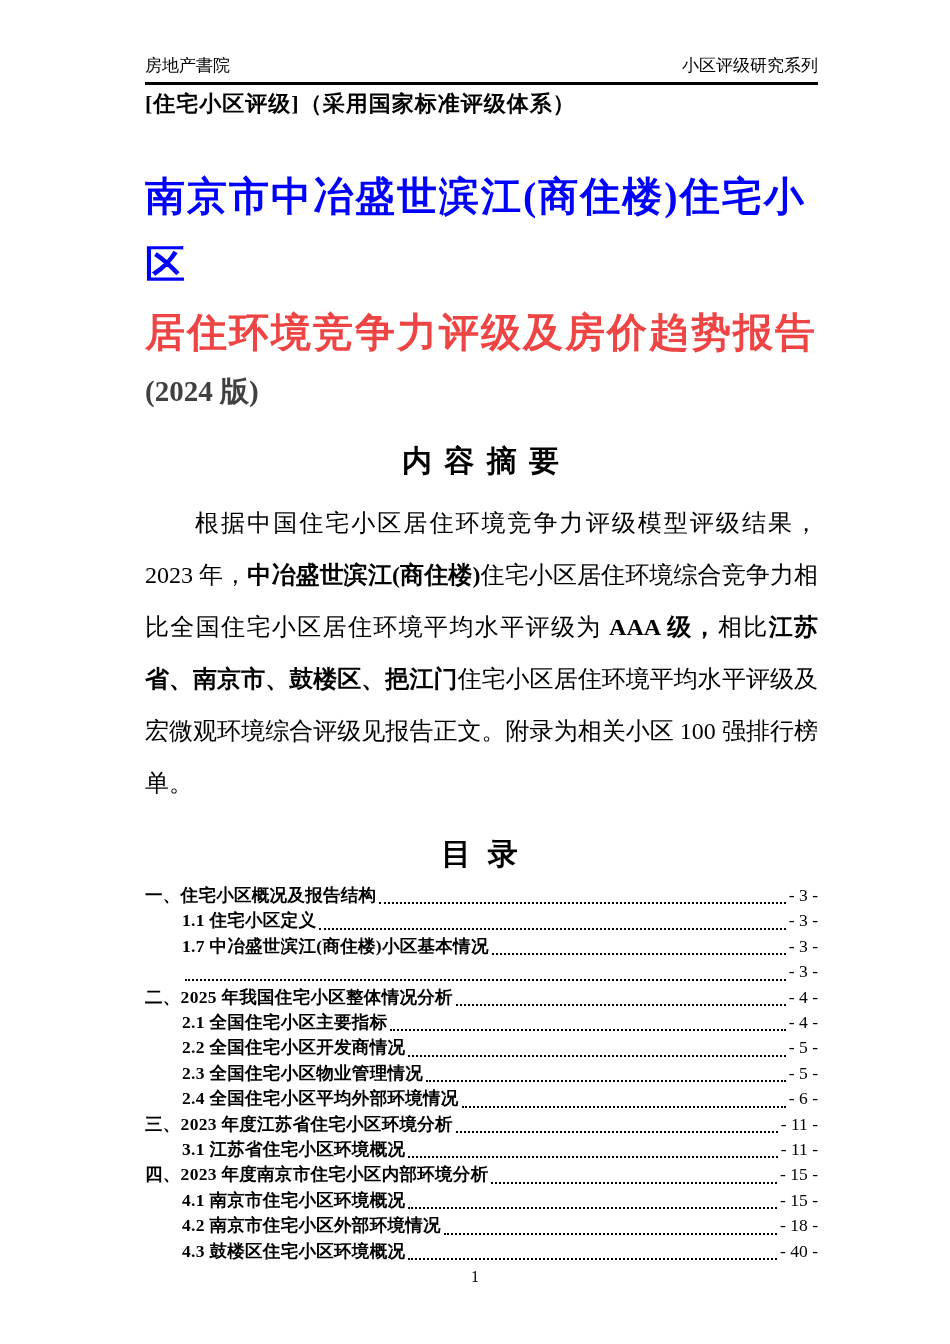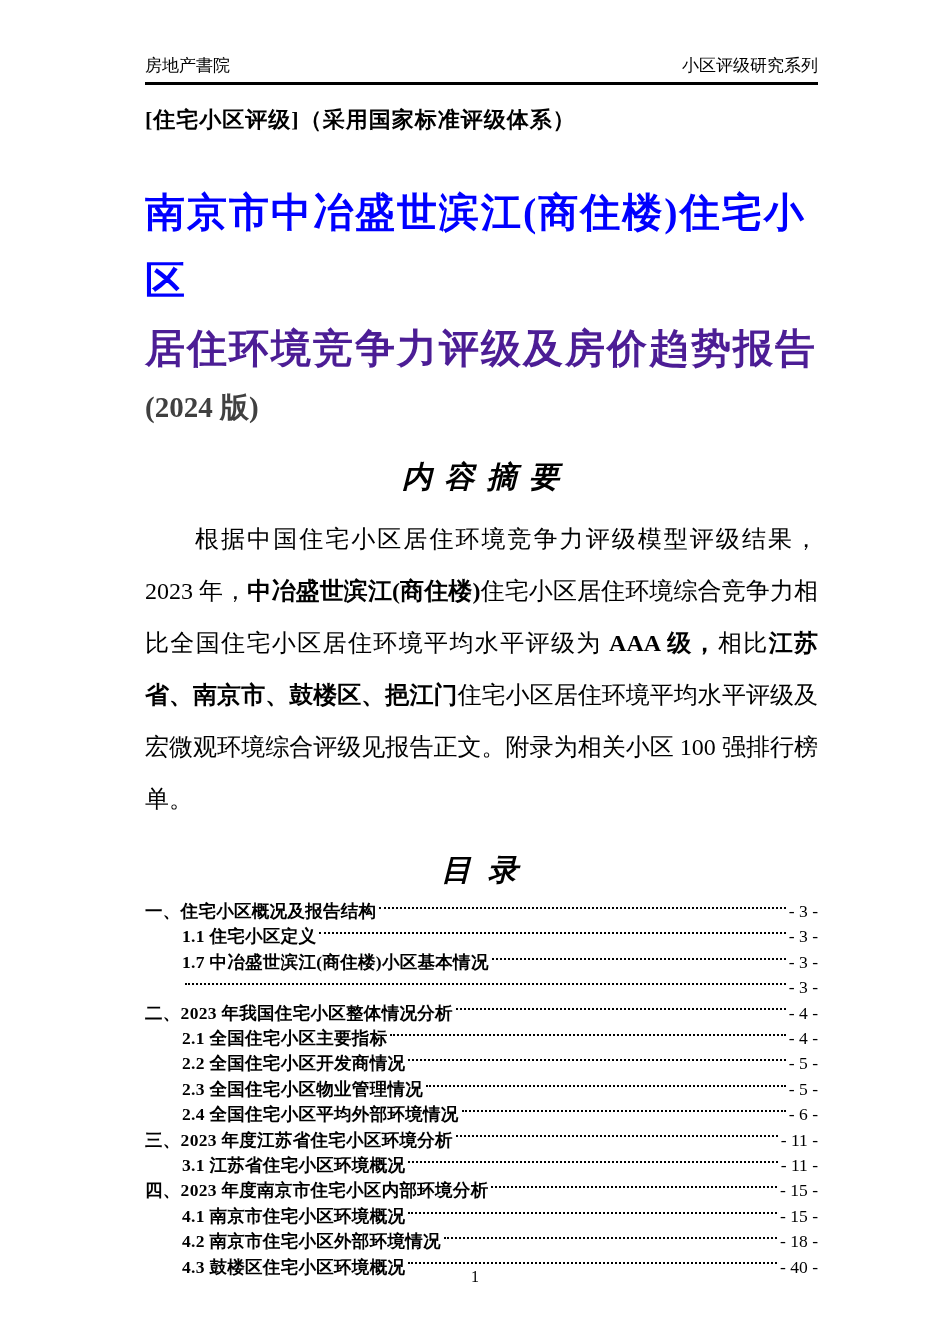--- a/index.html
+++ b/index.html
@@ -25,21 +25,21 @@
     align-items: flex-end;
     font-family: "Liberation Sans", "DejaVu Sans", sans-serif;
     font-size: 17px;
     line-height: 22px;
     padding-bottom: 5px;
     border-bottom: 3px solid #000;
     text-align: right;
   }
   
   .doc-subtitle {
-    margin-top: 20px;
+    margin-top: 4px;
     font-size: 22px;
     font-weight: bold;
     letter-spacing: 1px;
   }
   
   .title-block { margin-top: 44px; }
   .title-line {
     font-size: 40px;
     font-weight: bold;
     line-height: 68px;
@@ -53,45 +53,43 @@
   }
   
   .summary-heading {
     margin-top: 28px;
     text-align: center;
     font-family: "Liberation Sans", "DejaVu Sans", sans-serif;
     font-size: 30px;
     font-weight: bold;
     line-height: 40px;
     letter-spacing: 2px;
-    font-style: italic;
   }
   .summary-paragraph {
     margin-top: 16px;
     font-size: 24px;
     line-height: 52px;
     text-align: justify;
     text-indent: 50px;
   }
   .summary-paragraph .b { font-weight: bold; }
   
   .toc-heading {
     margin-top: 24px;
     text-align: center;
     font-family: "Liberation Sans", "DejaVu Sans", sans-serif;
     font-size: 30px;
     font-weight: bold;
     line-height: 42px;
     letter-spacing: 4px;
-    font-style: italic;
   }
   .toc-list { margin-top: 8px; }
   .toc-row {
     display: flex;
-    align-items: center;
+    align-items: flex-end;
     font-size: 17.5px;
     line-height: 25.4px;
     white-space: nowrap;
   }
   .toc-row.level-2 { padding-left: 37px; }
   .toc-label { font-weight: bold; letter-spacing: 0.3px; }
   .toc-dots {
     flex: 1;
     margin: 0 3px;
     border-bottom: 2px dotted #000;
@@ -116,21 +114,21 @@
 
     <div class="doc-header">
       <span>房地产書院</span>
       <span>小区评级研究系列</span>
     </div>
 
     <div class="doc-subtitle">[住宅小区评级]（采用国家标准评级体系）</div>
 
     <div class="title-block">
       <div class="title-line report-title" style="color: rgb(0, 0, 255);">南京市中冶盛世滨江(商住楼)住宅小区</div>
-      <div class="title-line report-title" style="color: #4c1d95;">居住环境竞争力评级及房价趋势报告</div>
+      <div class="title-line report-title" style="color: #ef4444;">居住环境竞争力评级及房价趋势报告</div>
       <div class="title-edition report-title" style="color: #404040;">(2024 版)</div>
     </div>
 
     <div class="summary-heading">内 容 摘 要</div>
 
     <div class="summary-paragraph" id="summary-paragraph"><span>根据中国住宅小区居住环境竞争力评级模型评级结果，2023 年，</span><span class="b">中冶盛世滨江(商住楼)</span><span>住宅小区居住环境综合竞争力相比全国住宅小区居住环境平均水平评级为 </span><span class="b">AAA 级，</span><span>相比</span><span class="b">江苏省、南京市、鼓楼区、挹江门</span><span>住宅小区居住环境平均水平评级及宏微观环境综合评级见报告正文。附录为相关小区 100 强排行榜单。</span></div>
 
     <div class="toc-heading">目 录</div>
 
     <div class="toc-list" id="toc-list">
@@ -147,21 +145,21 @@
         <div class="toc-row level-2">
           <span class="toc-label">1.7 中冶盛世滨江(商住楼)小区基本情况</span>
           <span class="toc-dots"></span>
           <span class="toc-page">- 3 -</span>
         </div>
         <div class="toc-row level-2">
           <span class="toc-dots"></span>
           <span class="toc-page">- 3 -</span>
         </div>
         <div class="toc-row level-1">
-          <span class="toc-label">二、2023 年我国住宅小区整体情况分析</span>
+          <span class="toc-label">二、2025 年我国住宅小区整体情况分析</span>
           <span class="toc-dots"></span>
           <span class="toc-page">- 4 -</span>
         </div>
         <div class="toc-row level-2">
           <span class="toc-label">2.1 全国住宅小区主要指标</span>
           <span class="toc-dots"></span>
           <span class="toc-page">- 4 -</span>
         </div>
         <div class="toc-row level-2">
           <span class="toc-label">2.2 全国住宅小区开发商情况</span>

